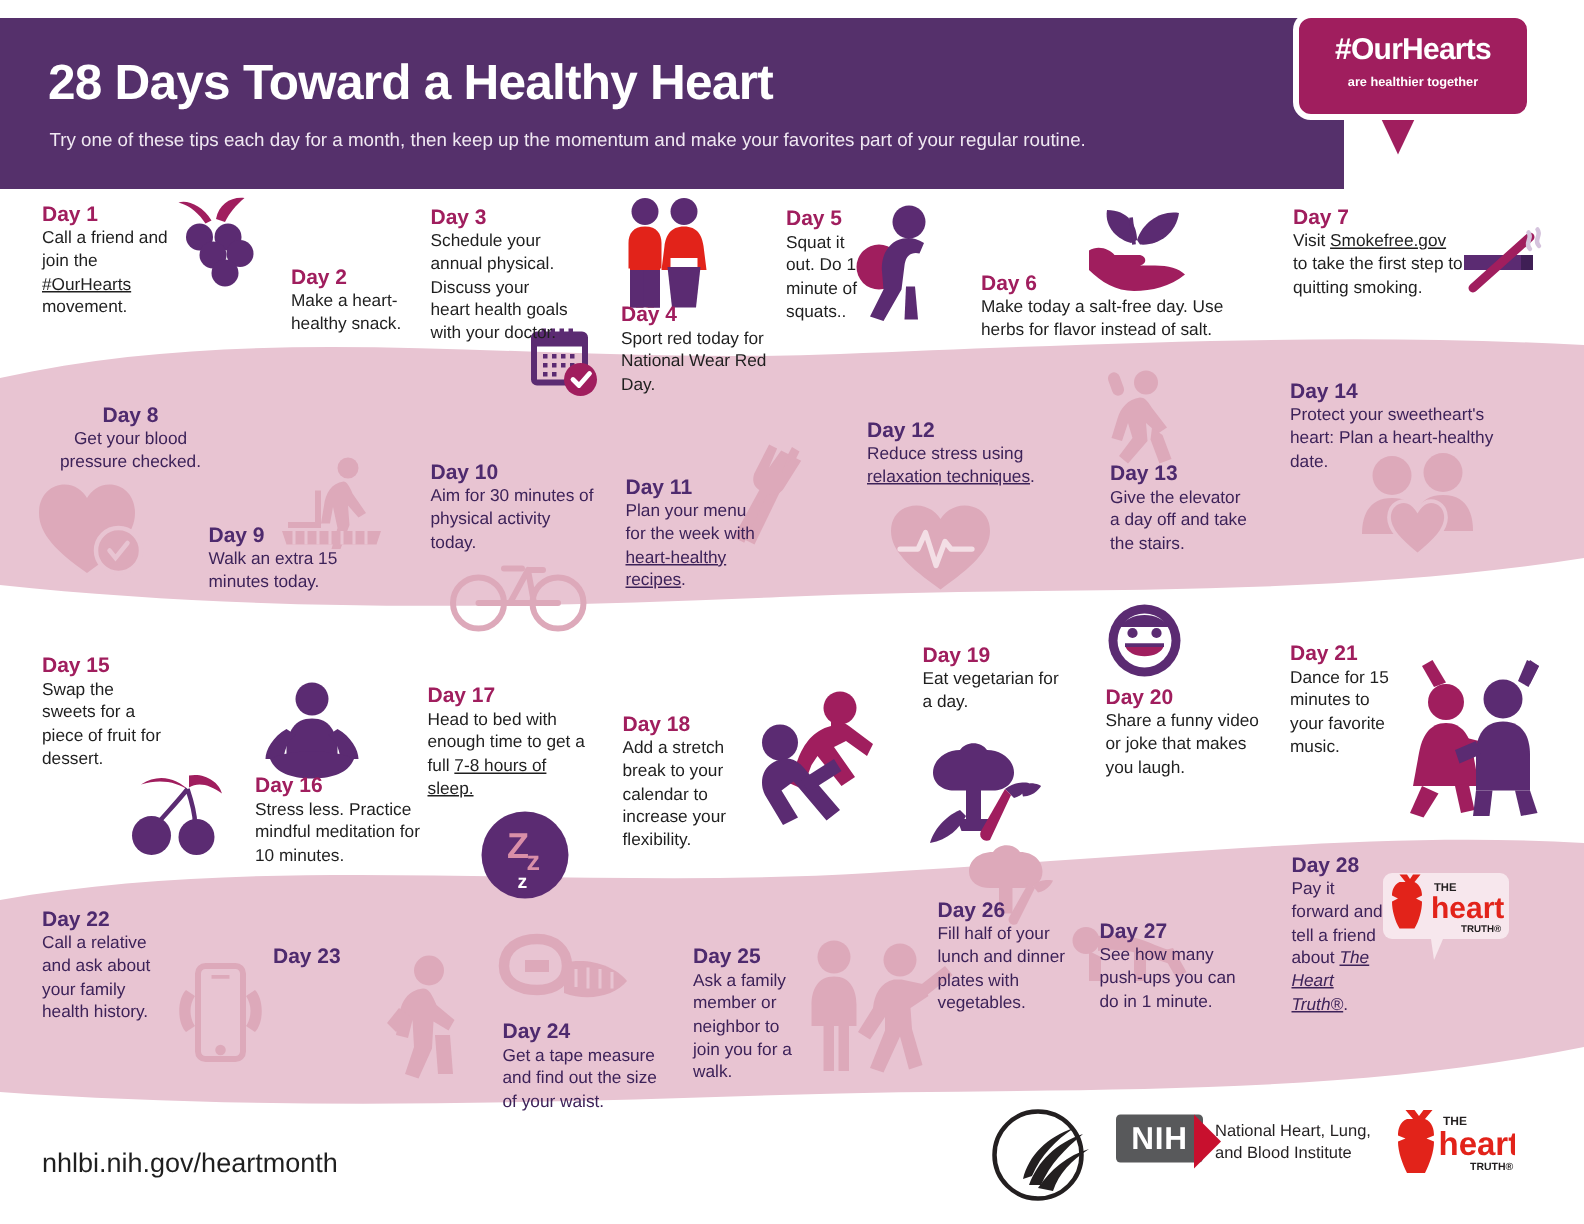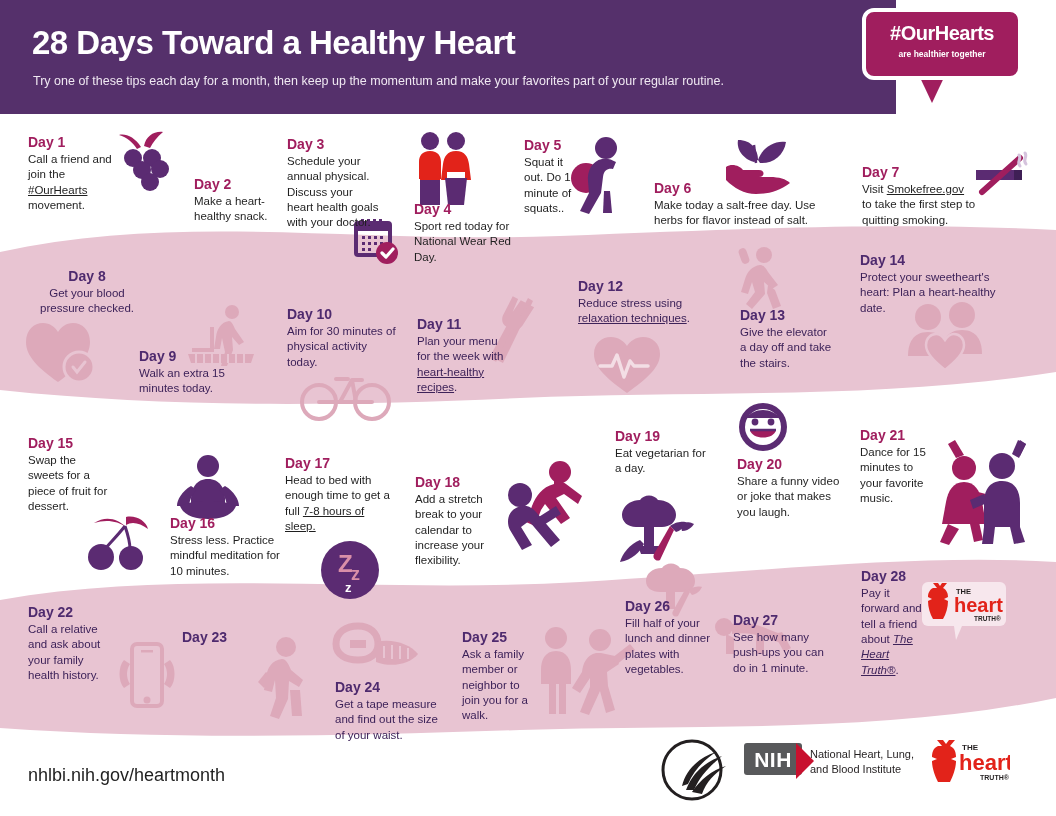--- a/index.html
+++ b/index.html
@@ -1,20 +1,20 @@
 <!DOCTYPE html>
 <html><head>
 <meta charset="utf-8">
 <style>
   html,body{margin:0;padding:0;background:#fff;}
   body{font-family:"Liberation Sans",sans-serif;}
   #page{position:relative;width:1056px;height:816px;overflow:hidden;background:#ffffff;}
 
   
-  #header{position:absolute;left:0;top:0;width:896px;height:114px;background:#55306b;}
+  #header{position:absolute;left:0;top:12px;width:896px;height:114px;background:#55306b;}
   #title{position:absolute;left:32px;top:24px;font-size:33px;font-weight:bold;color:#ffffff;
          letter-spacing:-0.5px;white-space:nowrap;}
   #subtitle{position:absolute;left:33px;top:74px;font-size:12.5px;color:#f0e8f2;white-space:nowrap;}
 
   
   #bubble{position:absolute;left:862px;top:8px;width:152px;height:64px;background:#a01e5e;
           border:4px solid #ffffff;border-radius:12px;}
   #bubble-tail{position:absolute;left:916px;top:69px;width:0;height:0;
           border-left:16px solid transparent;border-right:16px solid transparent;
           border-top:34px solid #a01e5e;
@@ -404,21 +404,21 @@
     <div class="t">Sport red today for National Wear Red Day.</div>
   </div>
   <div class="tip light" style="left:524px;top:137px;width:56px;">
     <div class="d">Day 5</div>
     <div class="t">Squat it out. Do 1 minute of squats..</div>
   </div>
   <div class="tip light" style="left:654px;top:180px;width:184px;">
     <div class="d">Day 6</div>
     <div class="t">Make today a salt-free day. Use herbs for flavor instead of salt.</div>
   </div>
-  <div class="tip light" style="left:862px;top:136px;width:114px;margin-top:28px;">
+  <div class="tip light" style="left:862px;top:136px;width:114px;">
     <div class="d">Day 7</div>
     <div class="t">Visit <u>Smokefree.gov</u> to take the first step to quitting smoking.</div>
   </div>
 
   <div class="tip dark" style="left:28px;top:268px;width:118px;text-align:center;">
     <div class="d">Day 8</div>
     <div class="t">Get your blood pressure checked.</div>
   </div>
   <div class="tip dark" style="left:139px;top:348px;width:110px;">
     <div class="d">Day 9</div>

